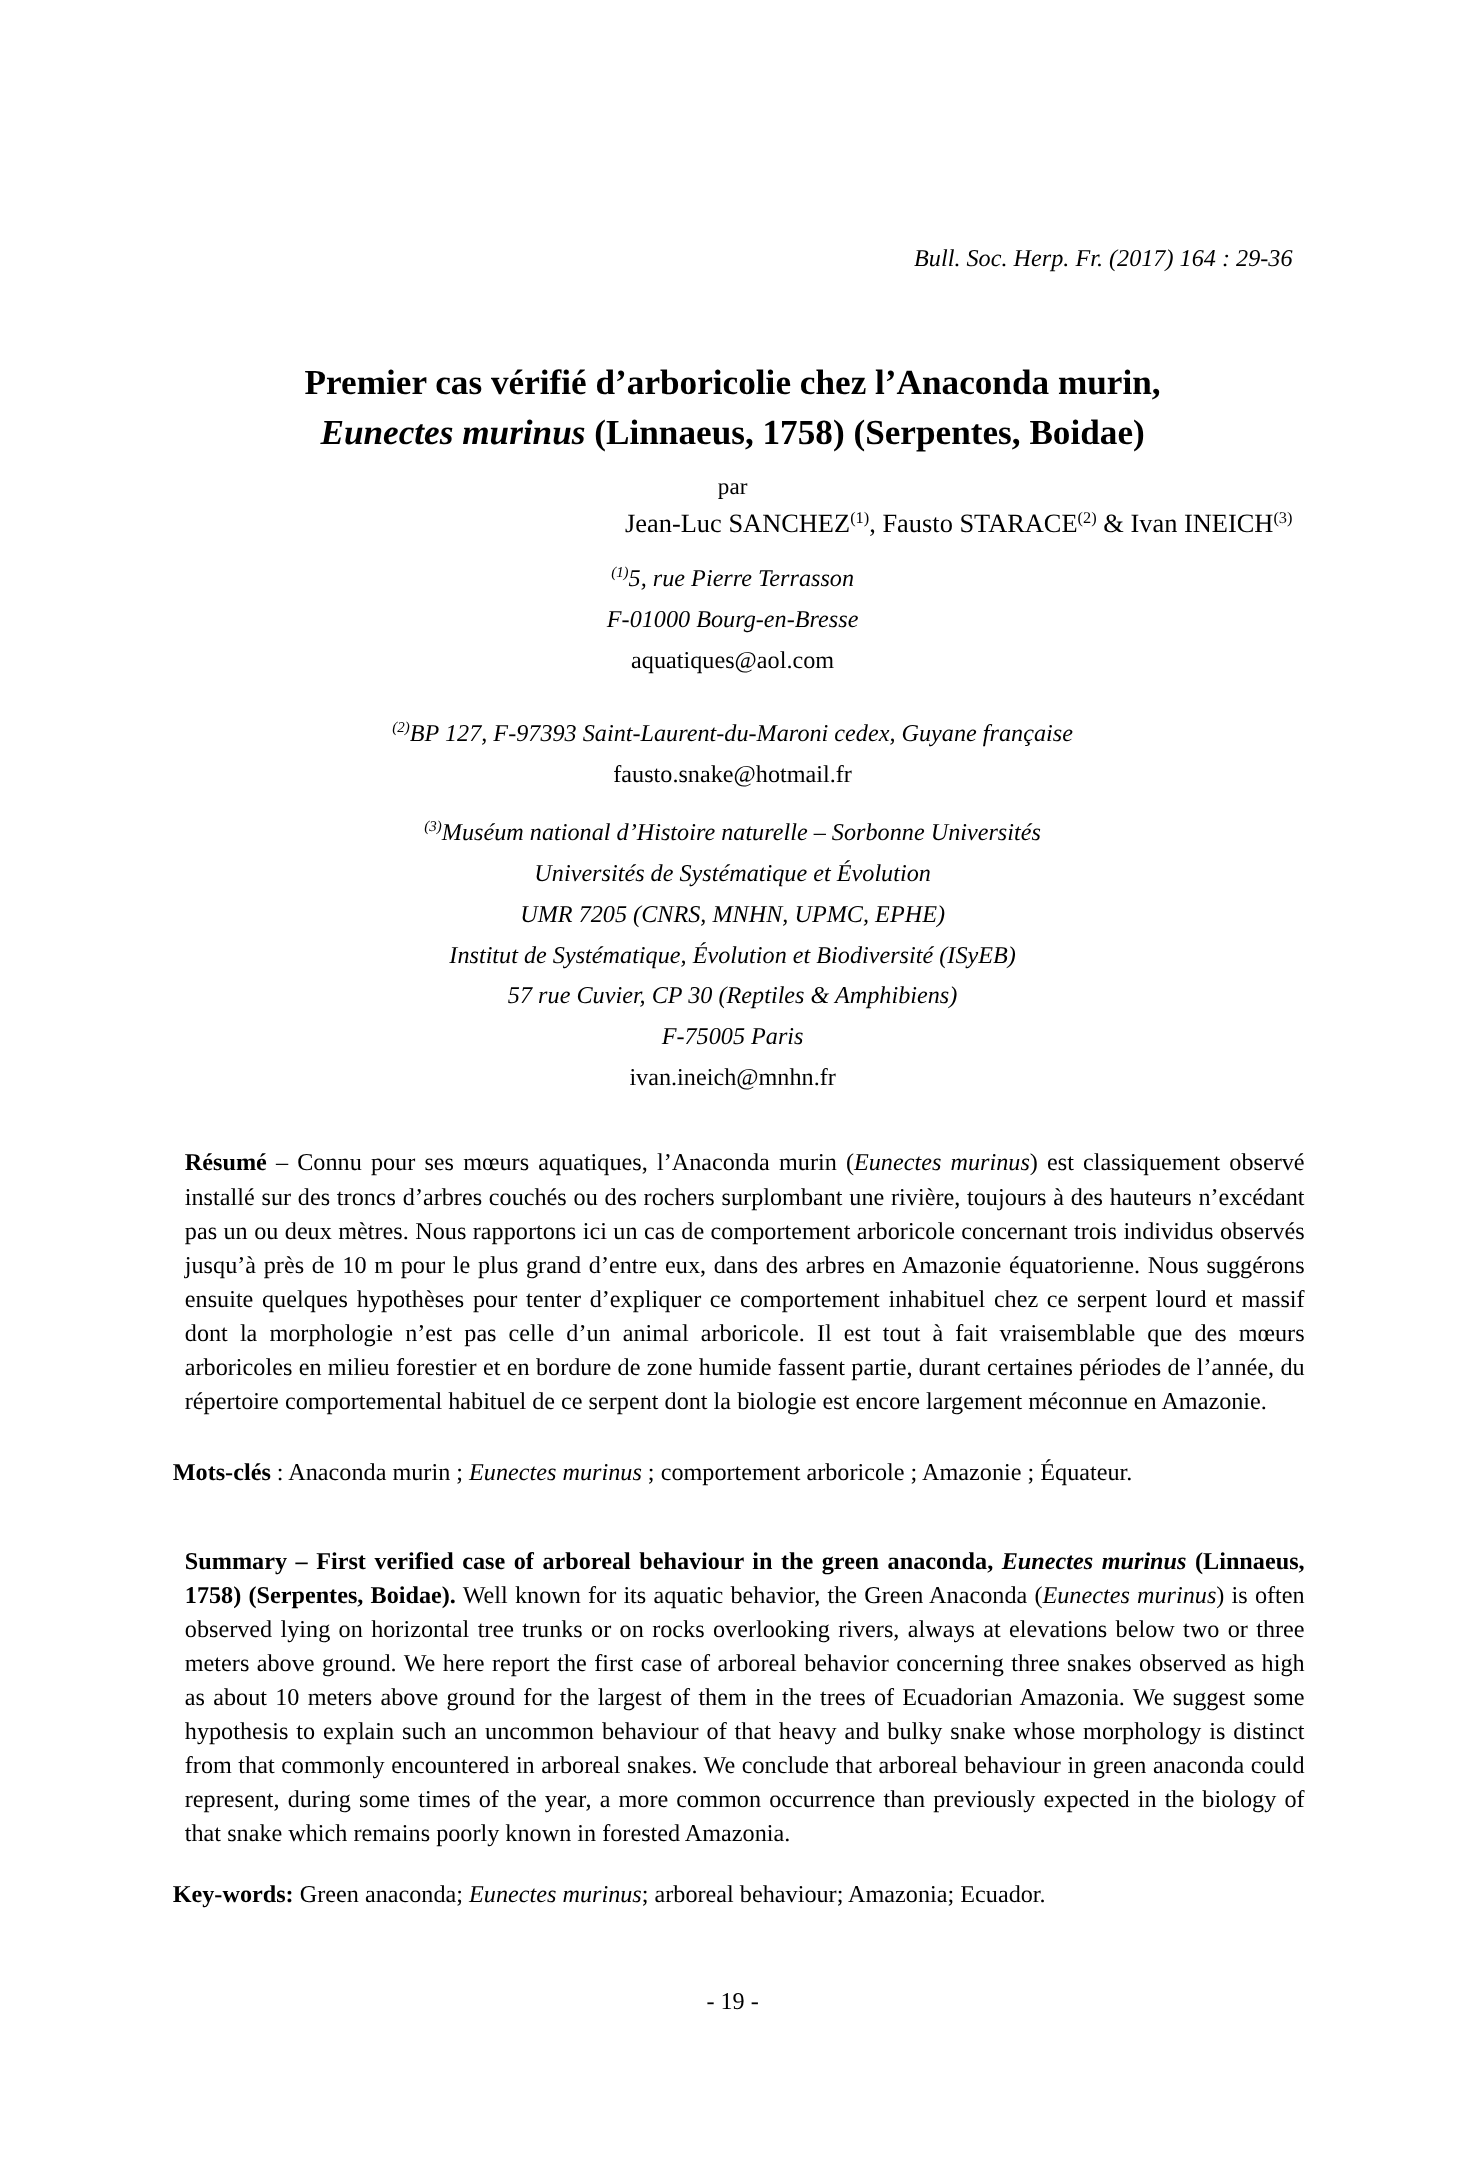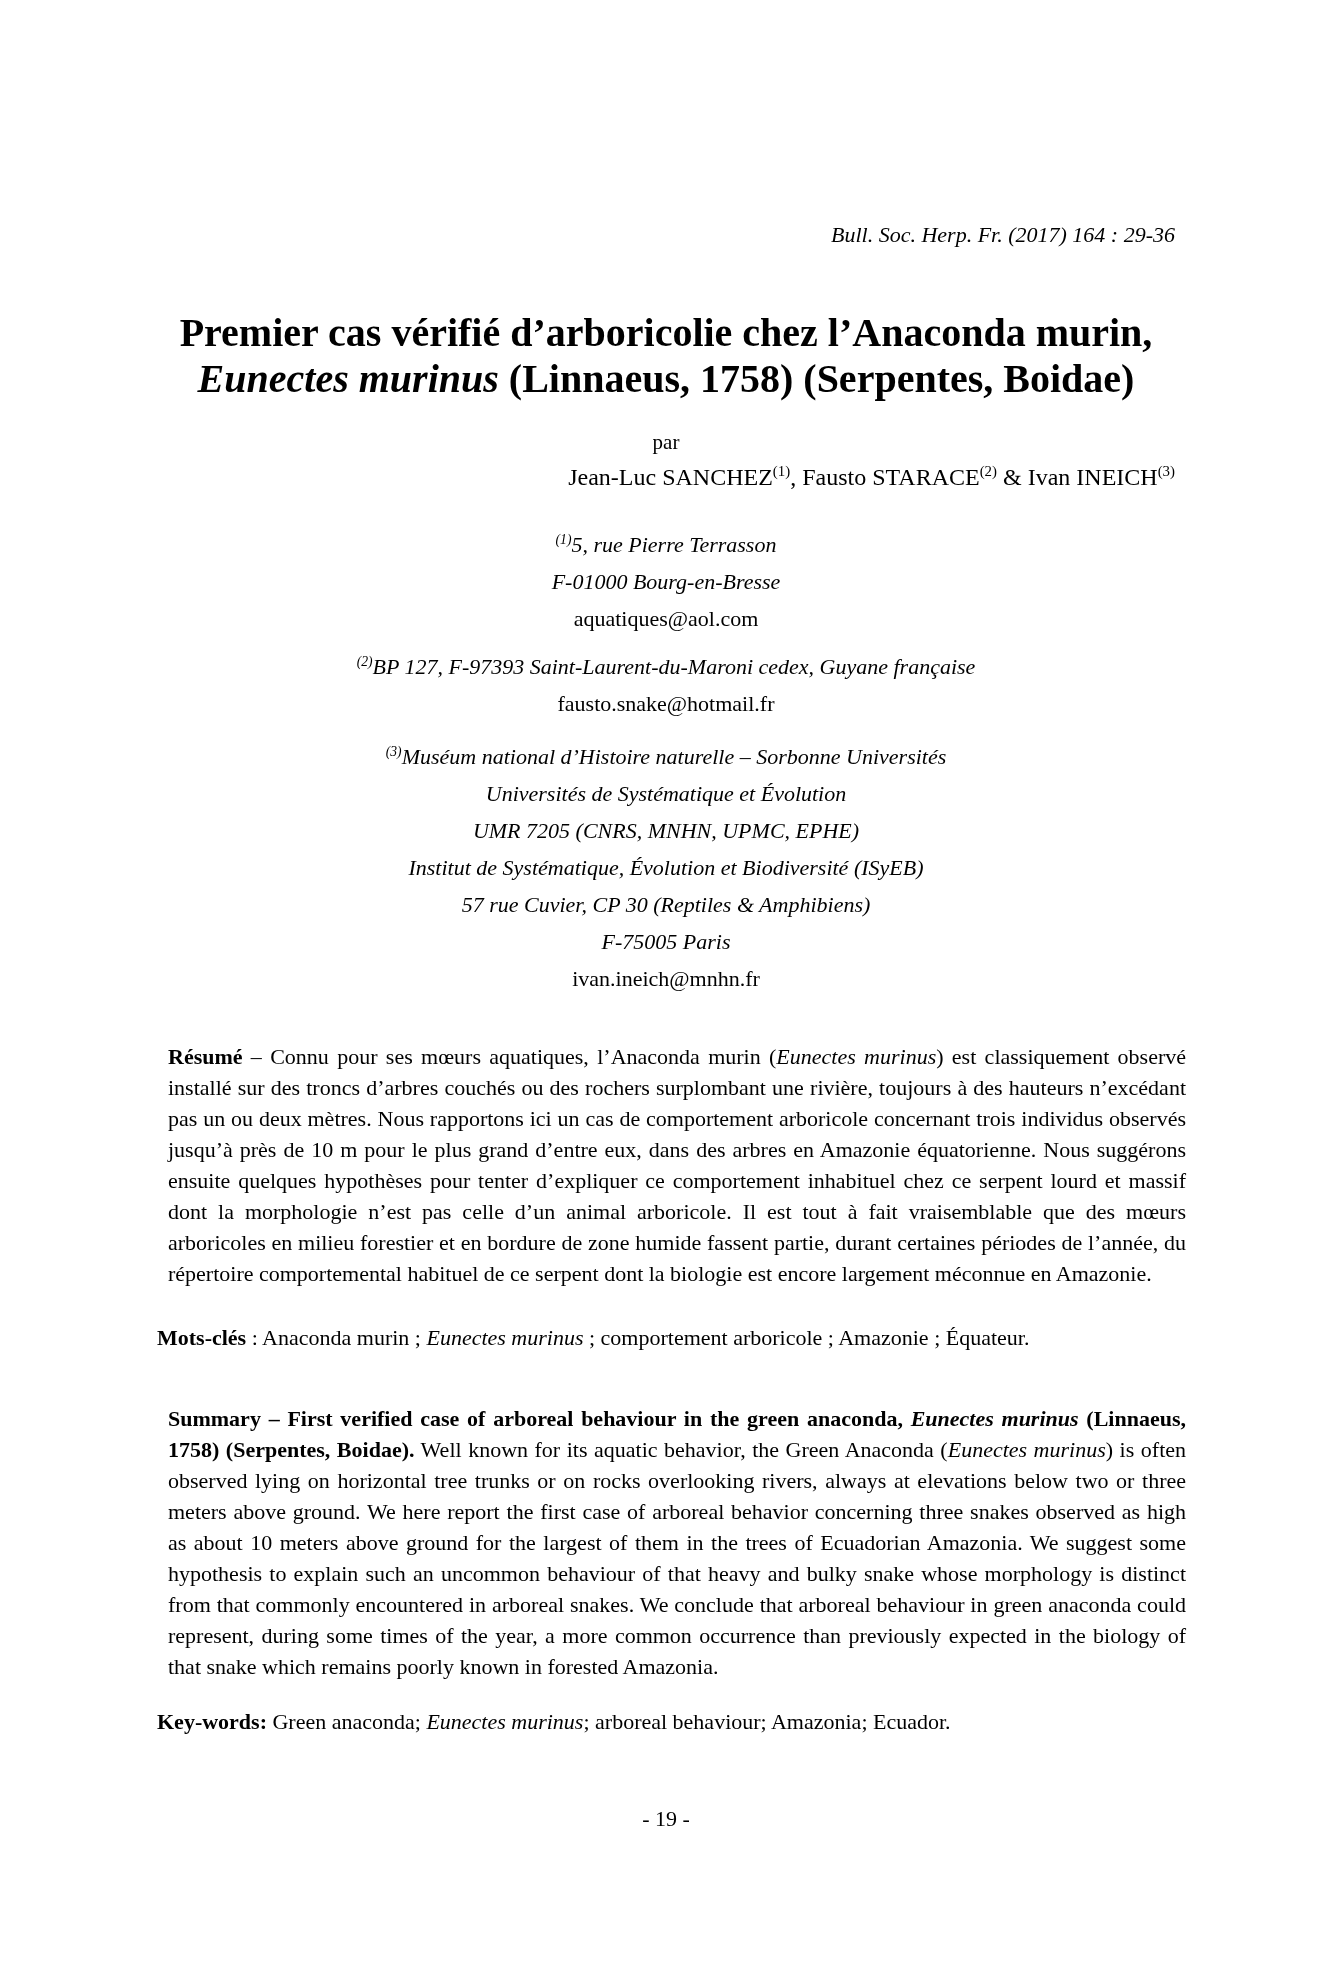--- a/index.html
+++ b/index.html
@@ -28,43 +28,43 @@
     vertical-align: super;
     line-height: 0;
   }
   .journal-ref {
     top: 222px;
     text-align: right;
     font-style: italic;
     font-size: 22px;
   }
   .title {
-    top: 310px;
+    top: 324px;
     margin: 0;
     text-align: center;
-    font-size: 40px;
+    font-size: 32px;
     font-weight: bold;
     line-height: 46px;
   }
   .byline {
     top: 430px;
     text-align: center;
     font-size: 21px;
   }
   .authors {
     top: 464px;
     text-align: right;
     font-size: 24px;
   }
   .address {
     text-align: center;
     font-size: 22px;
     line-height: 37px;
   }
-  .address-1 { top: 526px; }
+  .address-1 { top: 507px; }
   .address-2 { top: 648px; }
   .address-3 { top: 738px; }
   .abstract {
     margin: 11px;
     text-align: justify;
     font-size: 22px;
     line-height: 31px;
   }
   .abstract-fr { top: 1030px; }
   .keywords-line {

